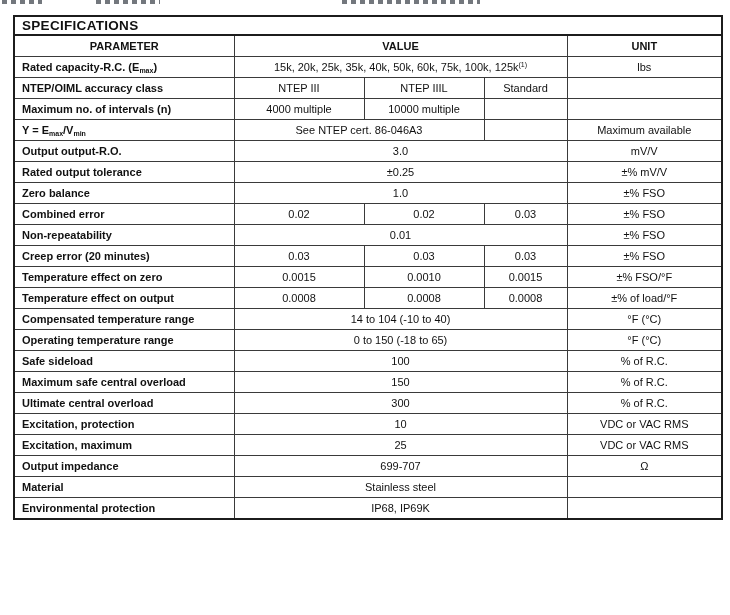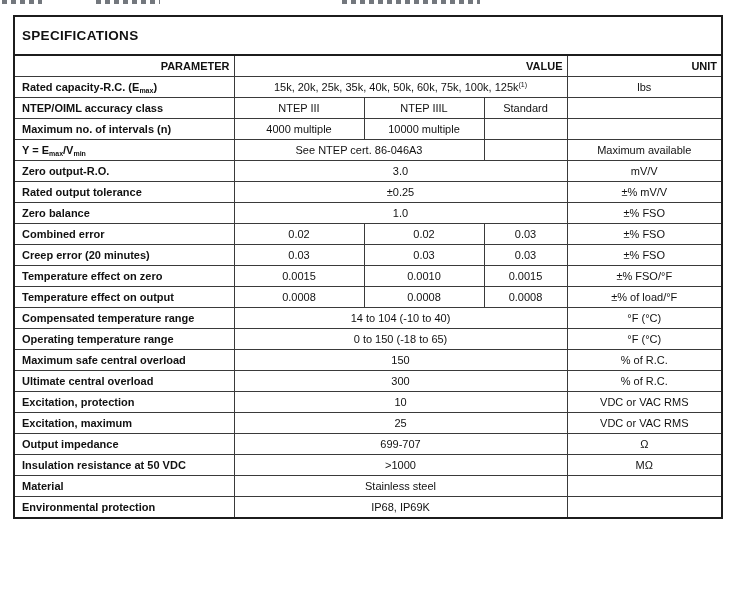--- a/index.html
+++ b/index.html
@@ -41,26 +41,26 @@
     padding: 3px 4px;
     height: 14px;
     overflow: hidden;
     white-space: nowrap;
   }
   .title-row th {
     text-align: left;
     font-size: 13.5px;
     font-weight: bold;
     letter-spacing: 0.3px;
-    padding: 12px 7px;
+    padding: 2px 7px;
     border-bottom: 2px solid #1c1c1c;
     height: 13px;
   }
   .head-row th {
-    text-align: right;
+    text-align: center;
     font-weight: bold;
   }
   td.param {
     text-align: left;
     font-weight: bold;
     padding-left: 7px;
   }
   td.val, td.unit {
     text-align: center;
     font-weight: normal;
@@ -117,39 +117,44 @@
           <td class="val" colspan="1"></td>
           <td class="unit"></td>
         </tr>
         <tr>
           <td class="param">Y = E<sub>max</sub>/V<sub>min</sub></td>
           <td class="val" colspan="2">See NTEP cert. 86-046A3</td>
           <td class="val" colspan="1"></td>
           <td class="unit">Maximum available</td>
         </tr>
         <tr>
-          <td class="param">Zero output-R.O.</td>
+          <td class="param">Output output-R.O.</td>
           <td class="val" colspan="3">3.0</td>
           <td class="unit">mV/V</td>
         </tr>
         <tr>
           <td class="param">Rated output tolerance</td>
           <td class="val" colspan="3">±0.25</td>
           <td class="unit">±% mV/V</td>
         </tr>
         <tr>
           <td class="param">Zero balance</td>
           <td class="val" colspan="3">1.0</td>
           <td class="unit">±% FSO</td>
         </tr>
         <tr>
           <td class="param">Combined error</td>
           <td class="val" colspan="1">0.02</td>
           <td class="val" colspan="1">0.02</td>
           <td class="val" colspan="1">0.03</td>
+          <td class="unit">±% FSO</td>
+        </tr>
+        <tr>
+          <td class="param">Non-repeatability</td>
+          <td class="val" colspan="3">0.01</td>
           <td class="unit">±% FSO</td>
         </tr>
         <tr>
           <td class="param">Creep error (20 minutes)</td>
           <td class="val" colspan="1">0.03</td>
           <td class="val" colspan="1">0.03</td>
           <td class="val" colspan="1">0.03</td>
           <td class="unit">±% FSO</td>
         </tr>
         <tr>
@@ -170,20 +175,25 @@
           <td class="param">Compensated temperature range</td>
           <td class="val" colspan="3">14 to 104 (-10 to 40)</td>
           <td class="unit">°F (°C)</td>
         </tr>
         <tr>
           <td class="param">Operating temperature range</td>
           <td class="val" colspan="3">0 to 150 (-18 to 65)</td>
           <td class="unit">°F (°C)</td>
         </tr>
         <tr>
+          <td class="param">Safe sideload</td>
+          <td class="val" colspan="3">100</td>
+          <td class="unit">% of R.C.</td>
+        </tr>
+        <tr>
           <td class="param">Maximum safe central overload</td>
           <td class="val" colspan="3">150</td>
           <td class="unit">% of R.C.</td>
         </tr>
         <tr>
           <td class="param">Ultimate central overload</td>
           <td class="val" colspan="3">300</td>
           <td class="unit">% of R.C.</td>
         </tr>
         <tr>
@@ -195,25 +205,20 @@
           <td class="param">Excitation, maximum</td>
           <td class="val" colspan="3">25</td>
           <td class="unit">VDC or VAC RMS</td>
         </tr>
         <tr>
           <td class="param">Output impedance</td>
           <td class="val" colspan="3">699-707</td>
           <td class="unit">Ω</td>
         </tr>
         <tr>
-          <td class="param">Insulation resistance at 50 VDC</td>
-          <td class="val" colspan="3">&gt;1000</td>
-          <td class="unit">MΩ</td>
-        </tr>
-        <tr>
           <td class="param">Material</td>
           <td class="val" colspan="3">Stainless steel</td>
           <td class="unit"></td>
         </tr>
         <tr>
           <td class="param">Environmental protection</td>
           <td class="val" colspan="3">IP68, IP69K</td>
           <td class="unit"></td>
         </tr>
       </tbody>

